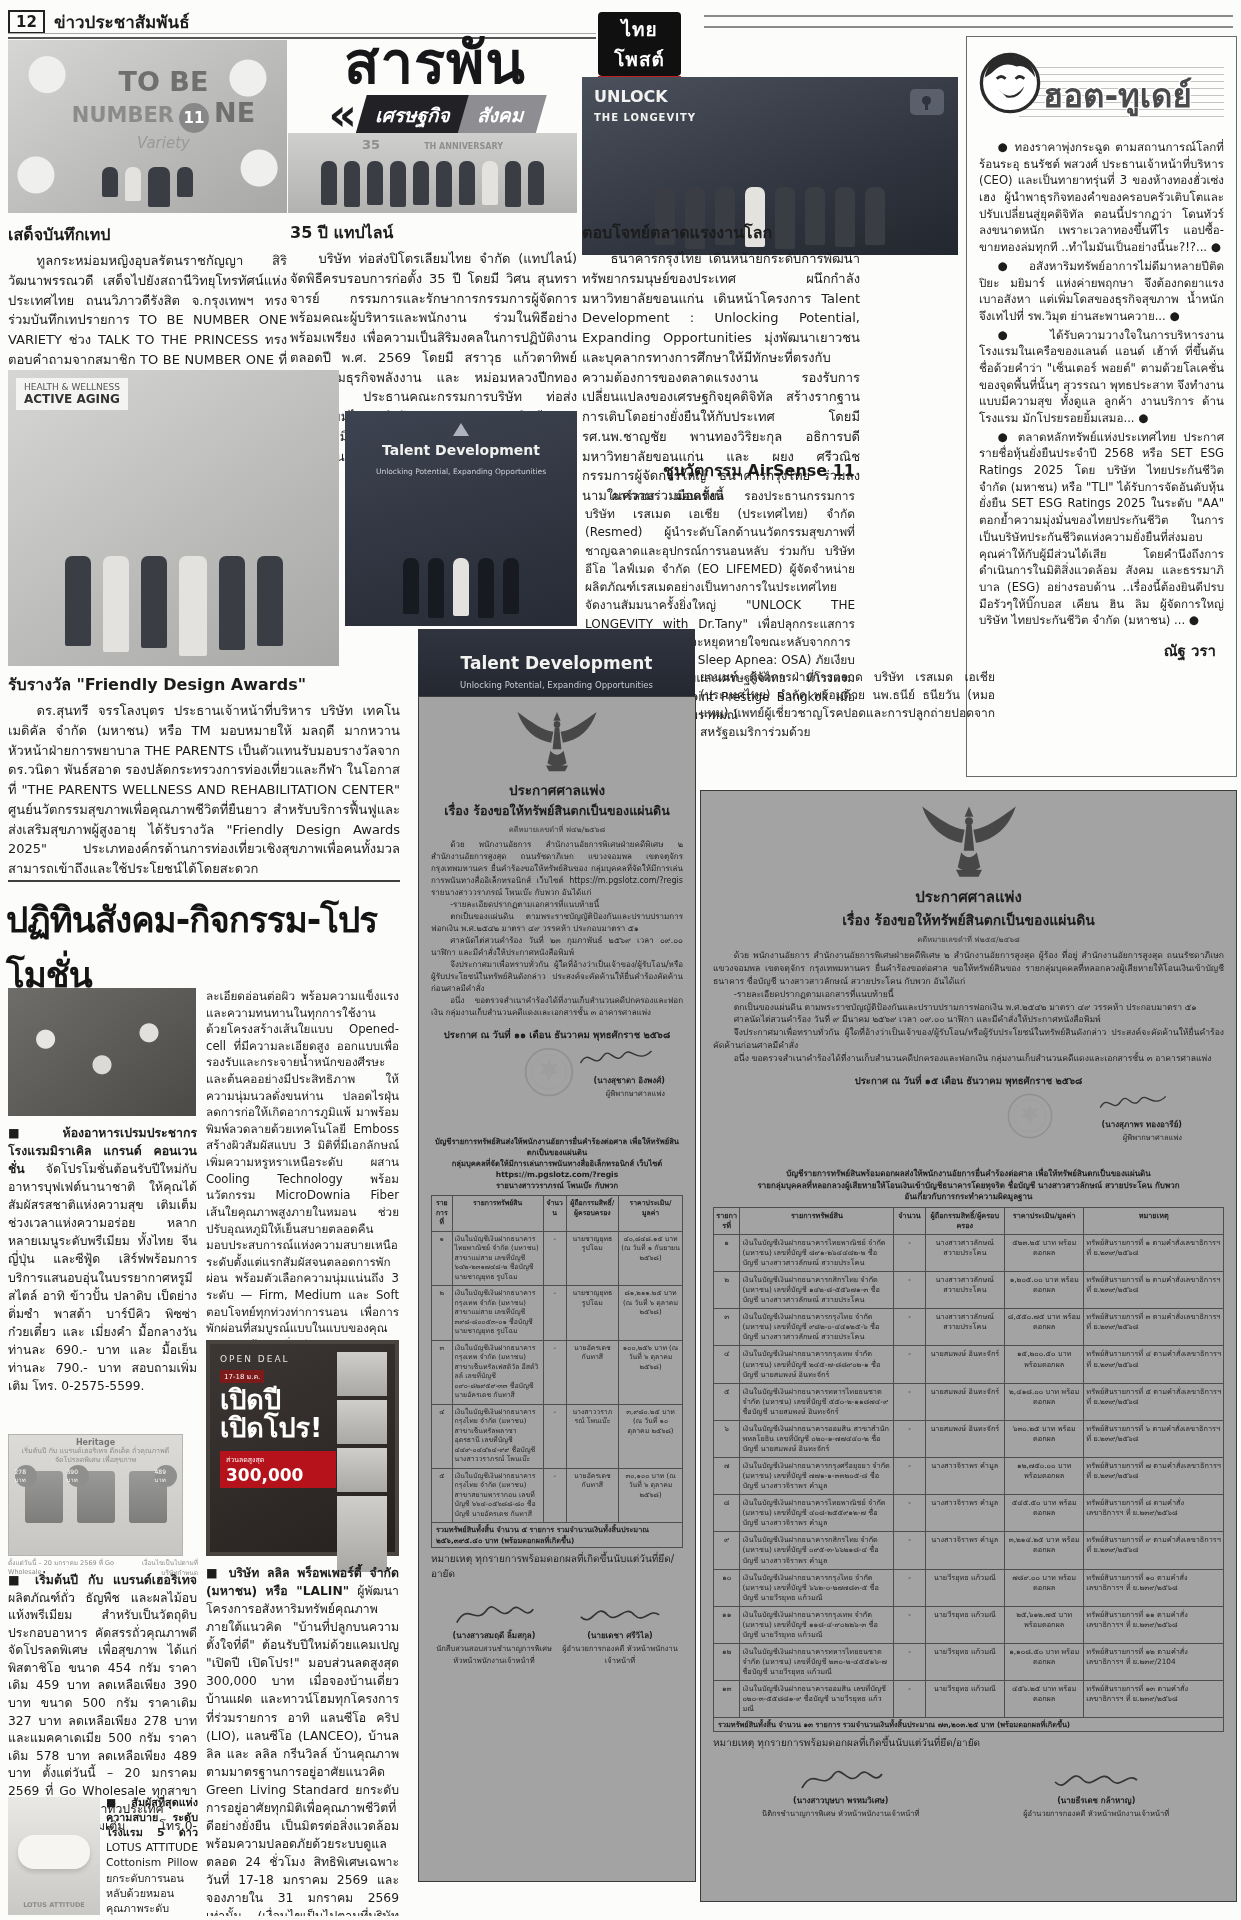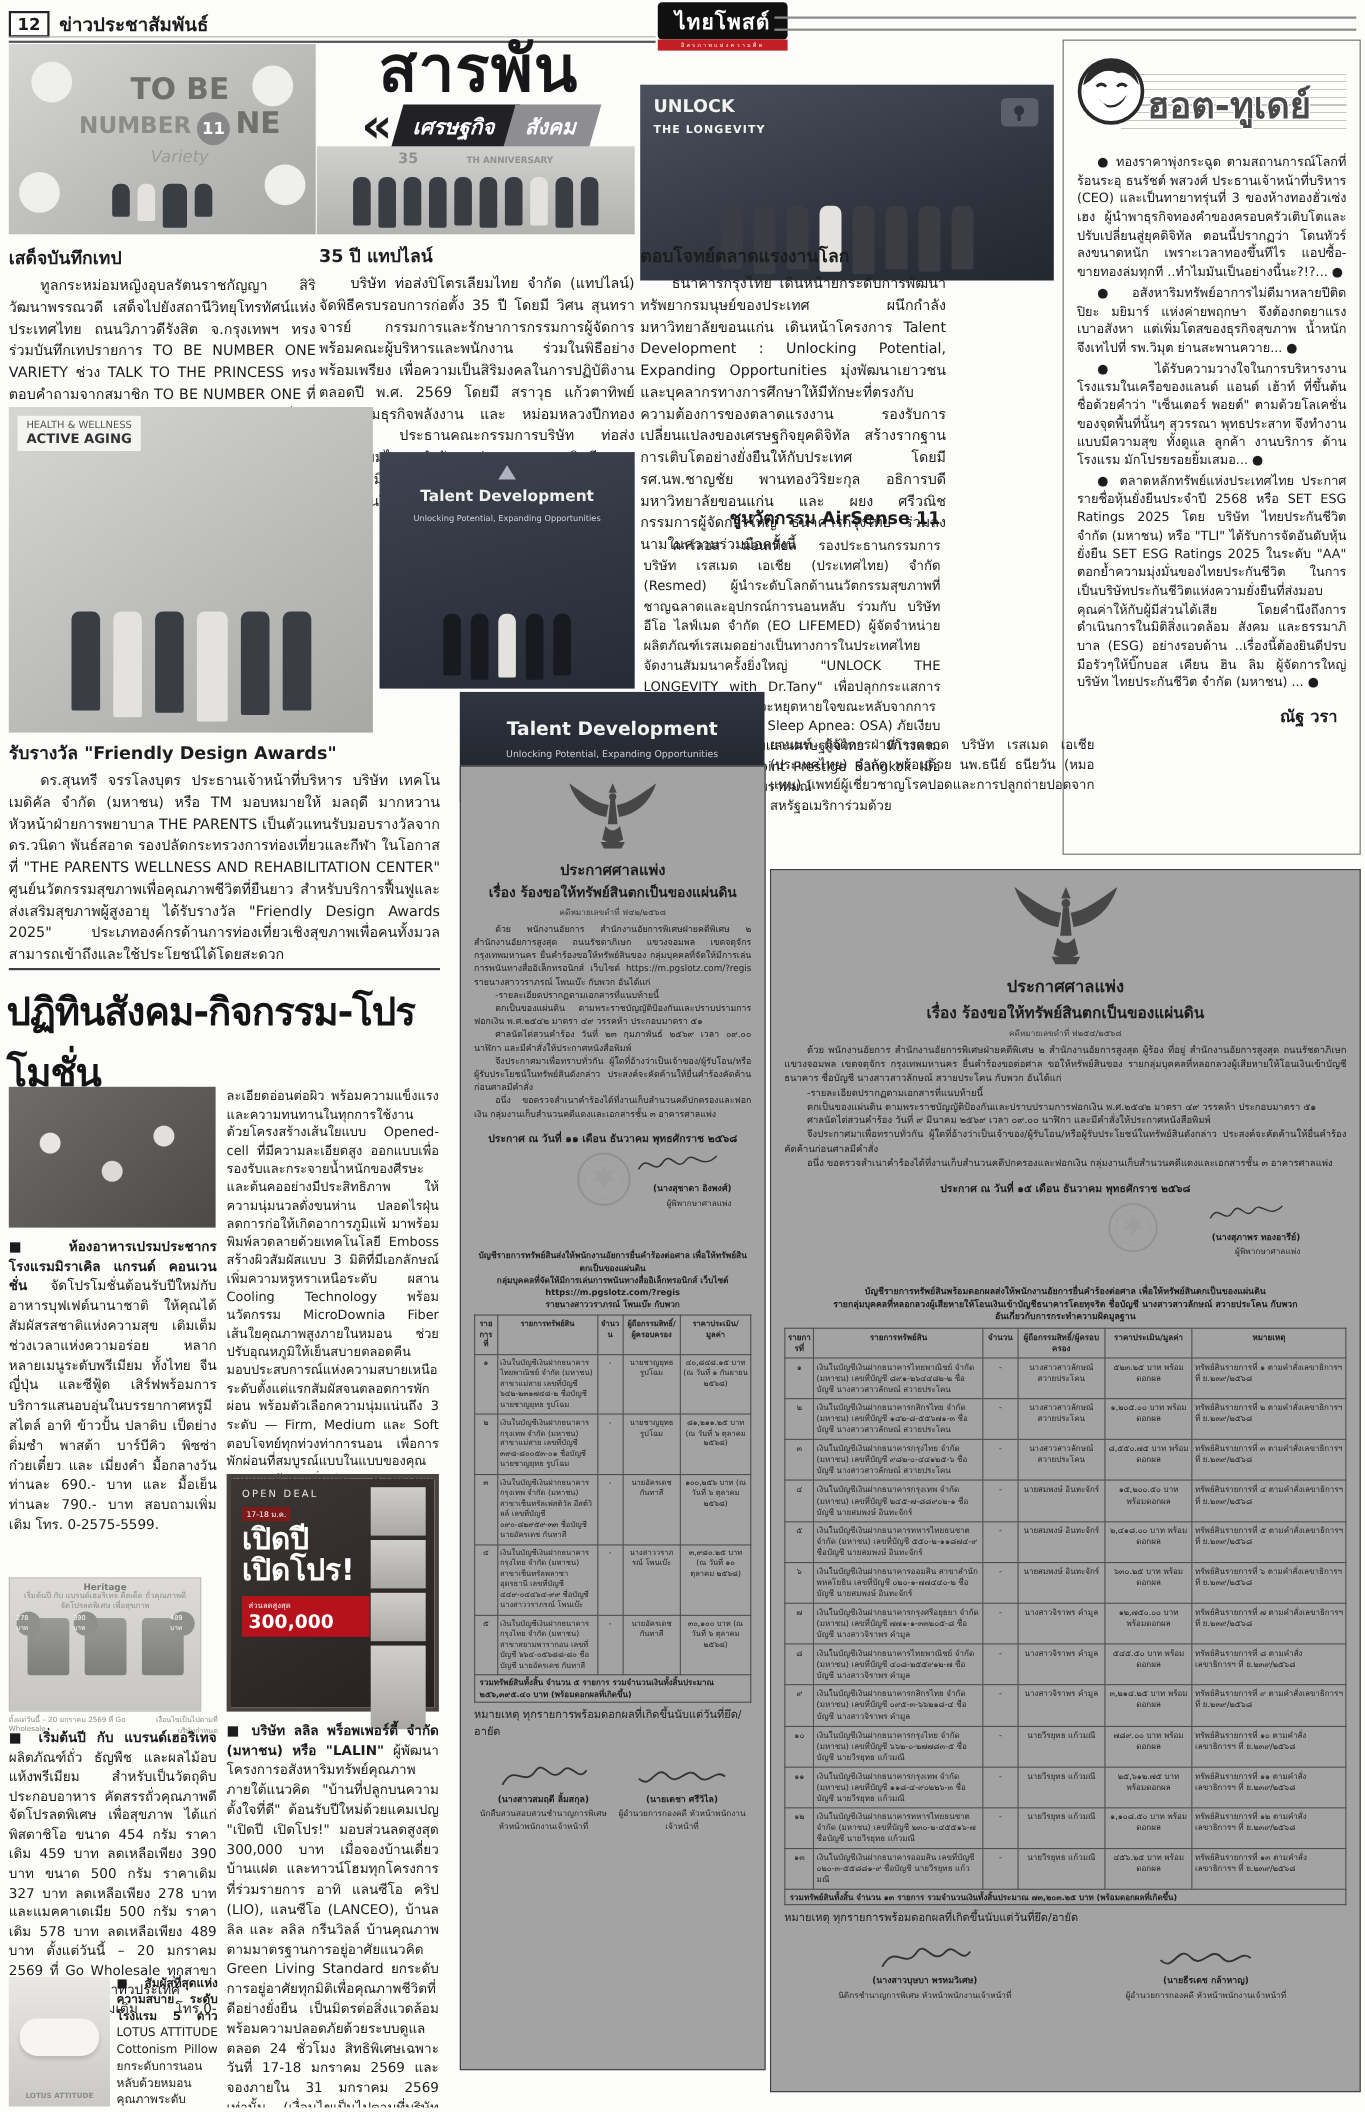--- a/index.html
+++ b/index.html
@@ -4,21 +4,21 @@
 <style>
   html,body{margin:0;padding:0;background:#e8e8e6;}
   #page{position:relative;width:1241px;height:1920px;background:#fcfcfa;color:#1c1c1c;
         font-family:"DejaVu Sans","Liberation Sans",sans-serif;overflow:hidden;}
   .abs{position:absolute;}
   
   .hdr-left{left:8px;top:8px;display:flex;gap:9px;align-items:center;}
   .pgno{border:2px solid #222;padding:0 6px;font-weight:bold;font-size:15px;line-height:20px;}
   .sec{font-weight:bold;font-size:17px;}
   .hdr-rule{left:8px;top:33px;width:588px;height:3px;border-top:1px solid #aaa;border-bottom:2px solid #555;}
-  .brand{left:598px;top:2px;width:118px;}
+  .brand{left:598px;top:12px;width:83px;}
   .brand-box{background:#101010;color:#fff;font-size:19px;font-weight:bold;text-align:center;
              padding:2px 4px;border-radius:4px;letter-spacing:1px;}
   .brand-bar{background:#c41e25;color:#fff;font-size:5px;text-align:center;padding:1px 0;letter-spacing:2px;
              white-space:nowrap;overflow:hidden;}
   .brand-lines{left:704px;top:15px;width:529px;height:9px;border-top:2px solid #8a8a8a;border-bottom:2px solid #8a8a8a;}
   
   .ph{background:linear-gradient(145deg,#d6d6d4,#b9b9b7 60%,#a8a8a6);overflow:hidden;}
   .ph.dark{background:linear-gradient(160deg,#4b515c,#2e333d 65%,#23272f);color:#eee;margin-top:41px;}
   .ph-label{font-weight:900;color:#6f6f6d;}
   .fig-row{position:absolute;left:0;right:0;bottom:6px;display:flex;justify-content:center;gap:7px;}
@@ -569,21 +569,21 @@
           <td>นายวีรยุทธ แก้วมณี</td>
             <td>๒๕,๖๑๒.๗๕ บาท พร้อมดอกผล</td>
             <td class="l">ทรัพย์สินรายการที่ ๑๑ ตามคำสั่งเลขาธิการฯ ที่ ย.๒๓๙/๒๕๖๘</td>
         </tr>
           <tr>
           <td>๑๒</td>
             <td class="l">เงินในบัญชีเงินฝากธนาคารทหารไทยธนชาต จำกัด (มหาชน) เลขที่บัญชี ๒๓๐-๒-๔๕๕๑๖-๗ ชื่อบัญชี นายวีรยุทธ แก้วมณี</td>
             <td>-</td>
           <td>นายวีรยุทธ แก้วมณี</td>
             <td>๑,๑๐๘.๕๐ บาท พร้อมดอกผล</td>
-            <td class="l">ทรัพย์สินรายการที่ ๑๒ ตามคำสั่งเลขาธิการฯ ที่ ย.๒๓๙/๒๕๖๘</td>
+            <td class="l">ทรัพย์สินรายการที่ ๑๒ ตามคำสั่งเลขาธิการฯ ที่ ย.๒๓๙/2104</td>
         </tr>
           <tr>
           <td>๑๓</td>
             <td class="l">เงินในบัญชีเงินฝากธนาคารออมสิน เลขที่บัญชี ๐๒๐-๓-๕๕๘๘๑-๙ ชื่อบัญชี นายวีรยุทธ แก้วมณี</td>
             <td>-</td>
           <td>นายวีรยุทธ แก้วมณี</td>
             <td>๔๕๖.๒๕ บาท พร้อมดอกผล</td>
             <td class="l">ทรัพย์สินรายการที่ ๑๓ ตามคำสั่งเลขาธิการฯ ที่ ย.๒๓๙/๒๕๖๘</td>
         </tr>
         </tbody>

